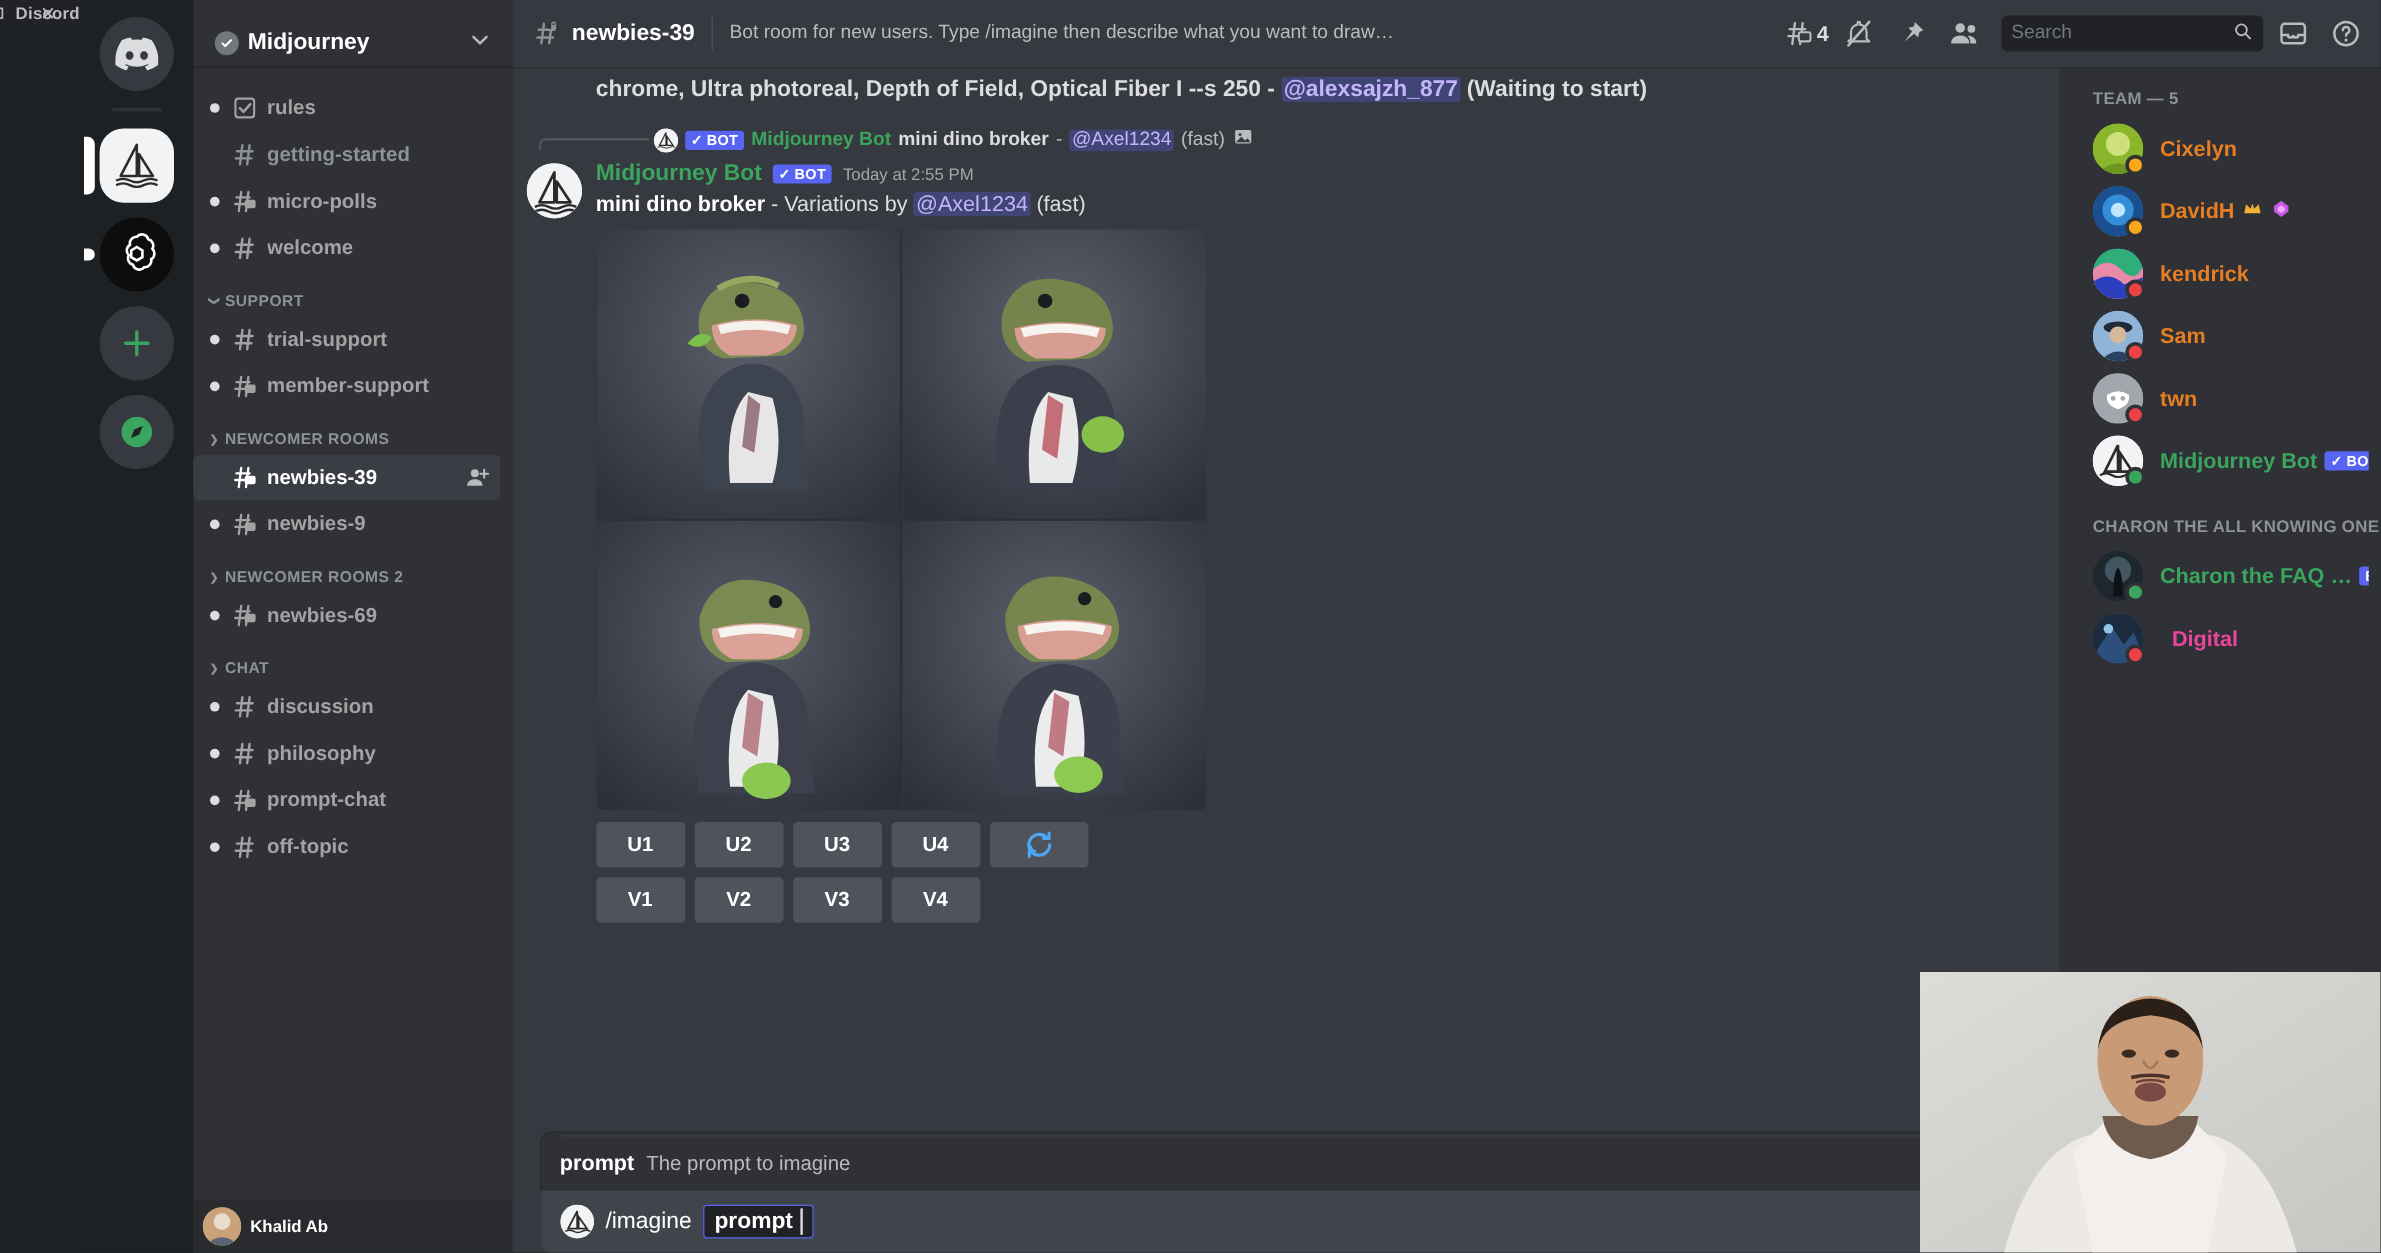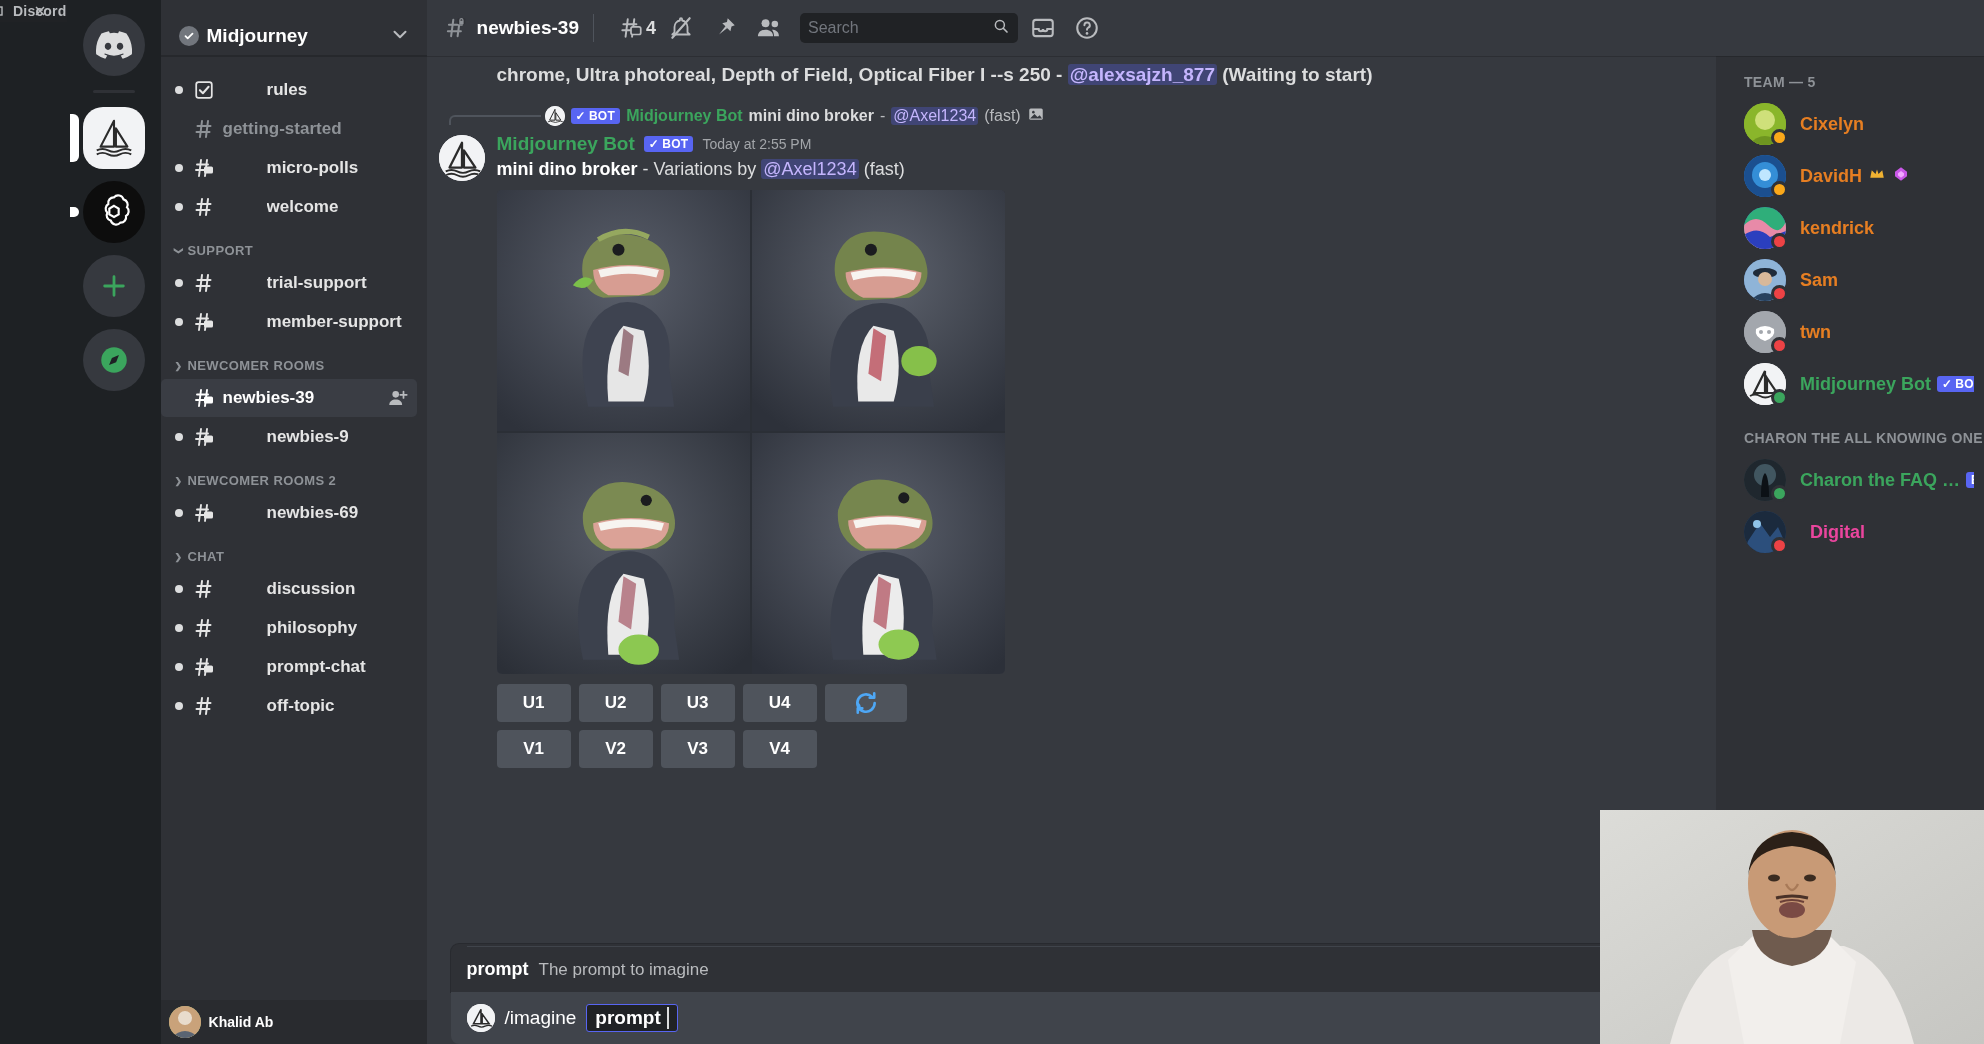--- a/index.html
+++ b/index.html
@@ -76,21 +76,21 @@
     padding: 16px 8px 5px 14px; color: #8e9297;
     font-size: 13px; font-weight: bold; letter-spacing: .4px; text-transform: uppercase;
   }
   .cat .arrow { font-size: 9px; display: inline-block; }
   .chan {
     position: relative; display: flex; align-items: center;
     height: 38px; margin: 1px 10px 1px 0; padding-left: 30px;
     border-radius: 5px; color: #8e9297;
   }
   .chan.active { background: #3a3d44; color: #fff; }
-  .chan.bright { color: #e5e5e5; gap: 44px; }
+  .chan.bright { color: #a3a3a3; }
   .chan-bullet {
     position: absolute; left: 14px; top: 50%; transform: translateY(-50%);
     width: 8px; height: 8px; border-radius: 50%; background: #dcddde;
   }
   .chan .glyph { width: 26px; flex: 0 0 26px; display: flex; align-items: center; justify-content: center; margin-right: 6px; }
   .chan .label { font-size: 17px; font-weight: bold; white-space: nowrap; overflow: hidden; text-overflow: ellipsis; }
   .chan .trailing { margin-left: auto; margin-right: 8px; display: flex; align-items: center; }
   .user-panel {
     height: 44px; flex: 0 0 44px; background: #292b2f;
     display: flex; align-items: center; padding: 0 8px; gap: 8px; overflow: hidden;
@@ -490,20 +490,21 @@
         <span class="ch-hash">
           <svg width="26" height="26" viewBox="0 0 24 24">
             <path d="M5.5 9h12M4.5 15h12M9.5 4.5 7.5 19.5M15.5 4.5 13.5 19.5" stroke="#8e9297" stroke-width="1.9" stroke-linecap="round"></path>
             <rect x="13.5" y="3" width="7" height="5.5" rx="1" fill="#2f3136"></rect>
             <path d="M15.6 5.6v-.9a1.4 1.4 0 0 1 2.8 0v.9" fill="none" stroke="#8e9297" stroke-width="1.1"></path>
             <rect x="15" y="5.4" width="4" height="3.2" rx=".6" fill="#8e9297"></rect>
           </svg>
         </span>
         <span class="ch-title">newbies-39</span>
         <span class="ch-divider"></span>
+        <span class="ch-topic">Bot room for new users. Type /imagine then describe what you want to draw…</span>
 
         <div class="hdr-icons">
           <div class="hdr-btn">
             <svg width="26" height="26" viewBox="0 0 24 24">
               <path d="M5 8.5h12M4 14h12M9 4 7 20M15 4 13 20" stroke="#b9bbbe" stroke-width="1.8" stroke-linecap="round"></path>
               <rect x="12" y="11" width="9" height="7" rx="1.6" fill="#36393f" stroke="#b9bbbe" stroke-width="1.6"></rect>
             </svg>
             <span class="thread-count">4</span>
           </div>
           <div class="hdr-btn">

